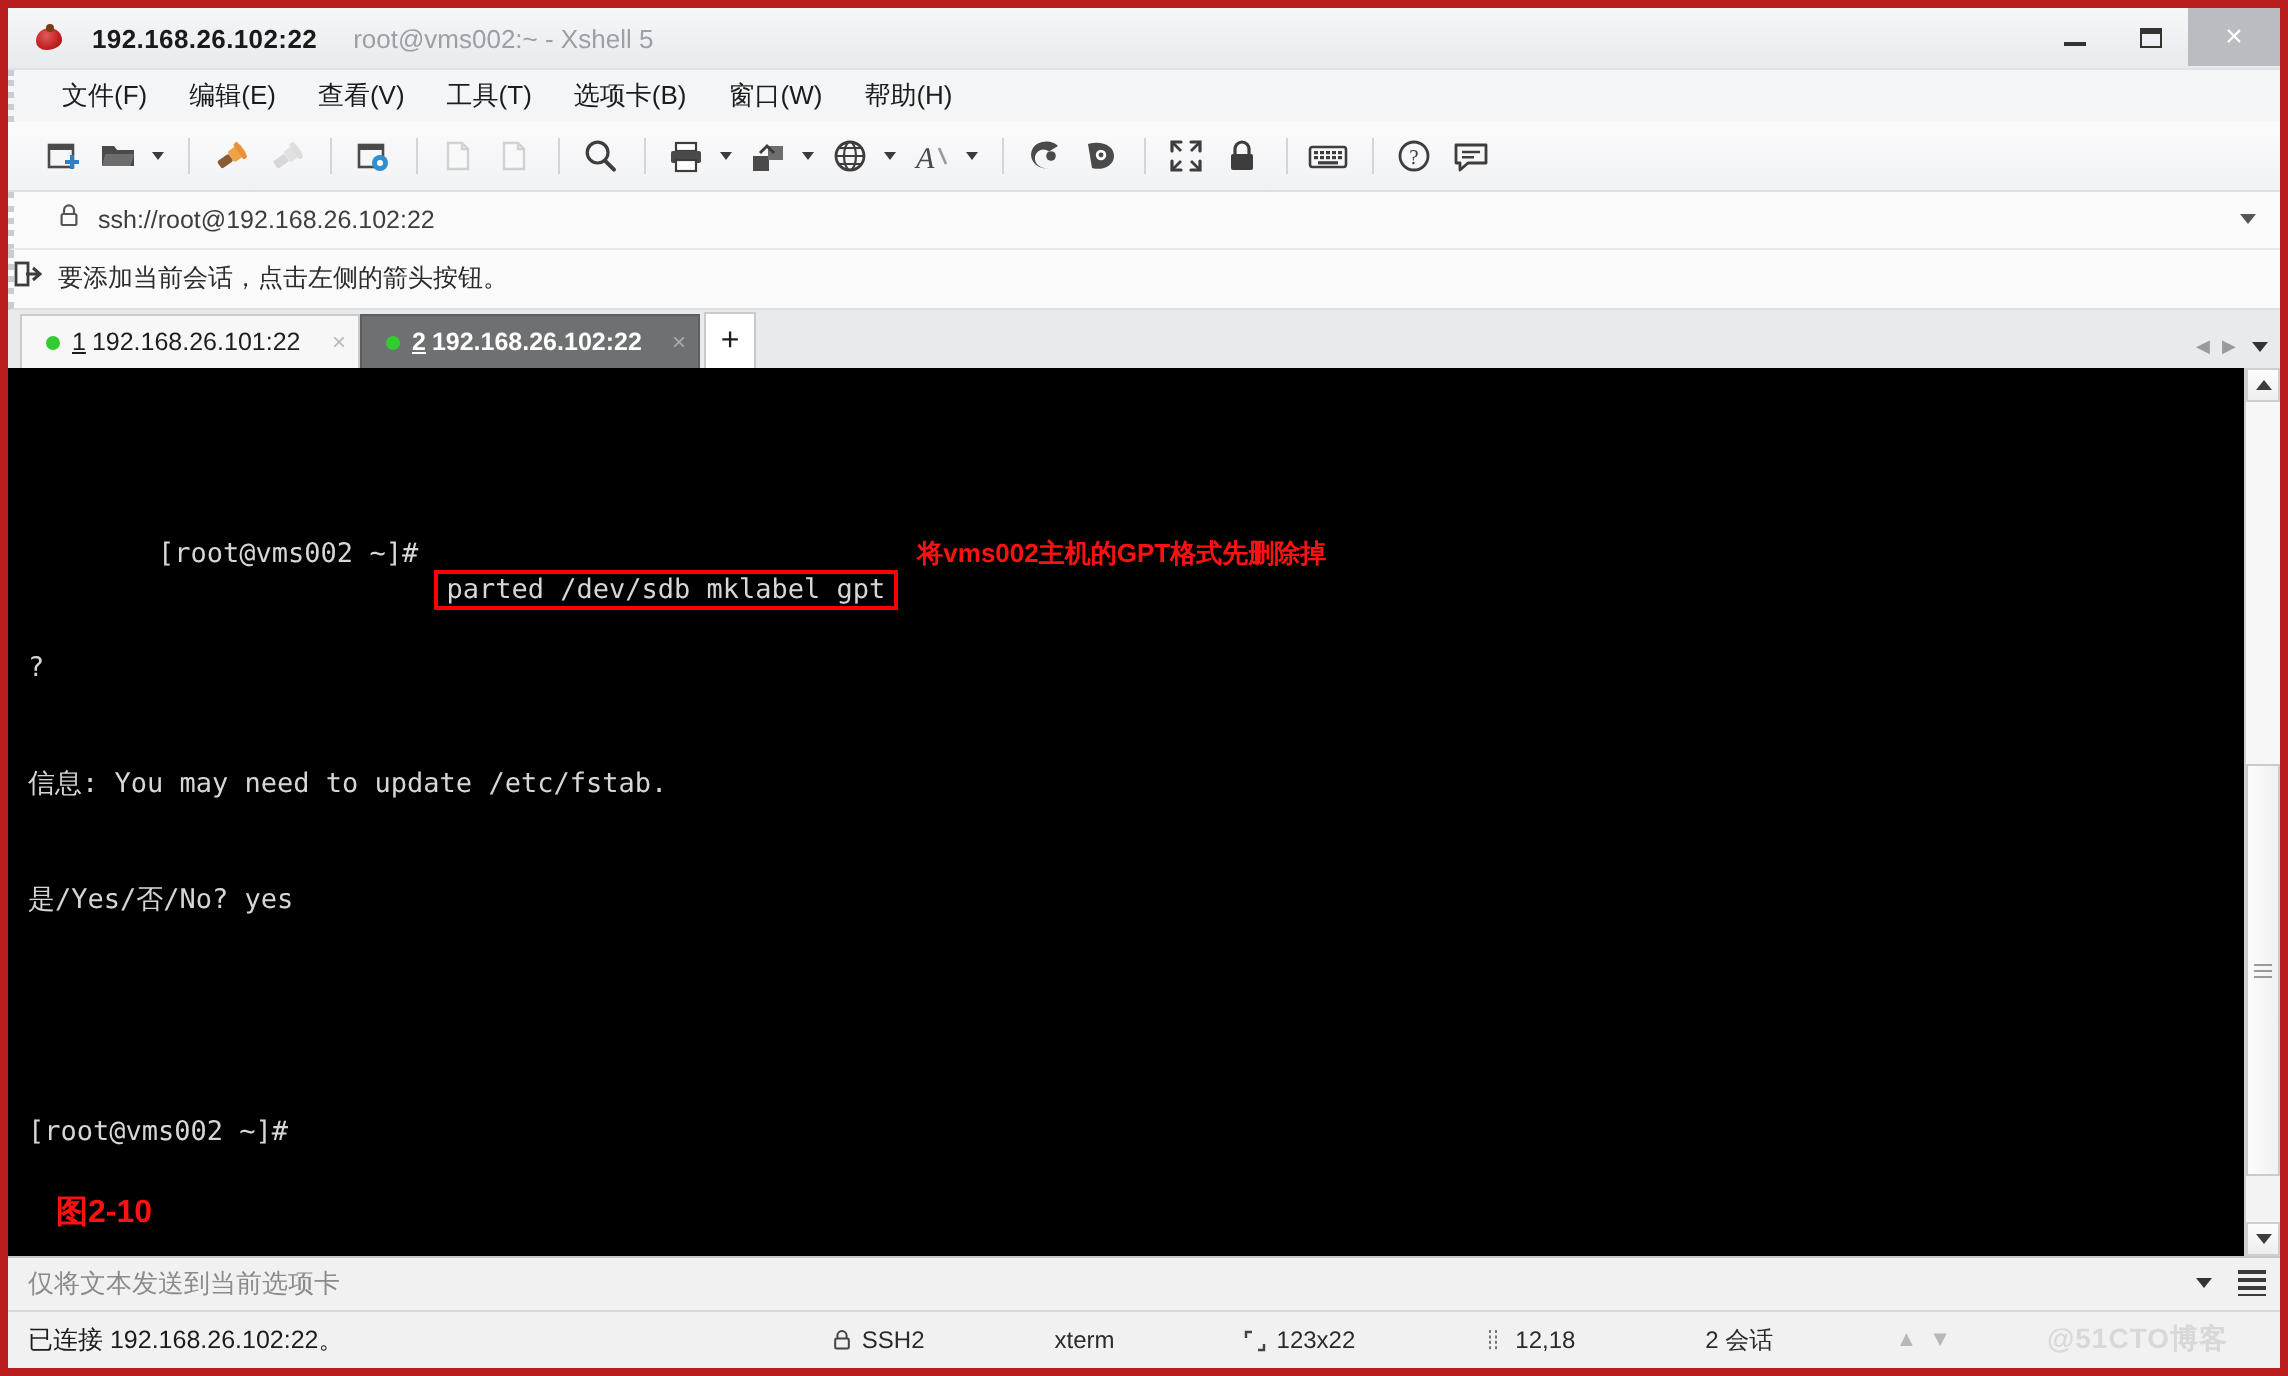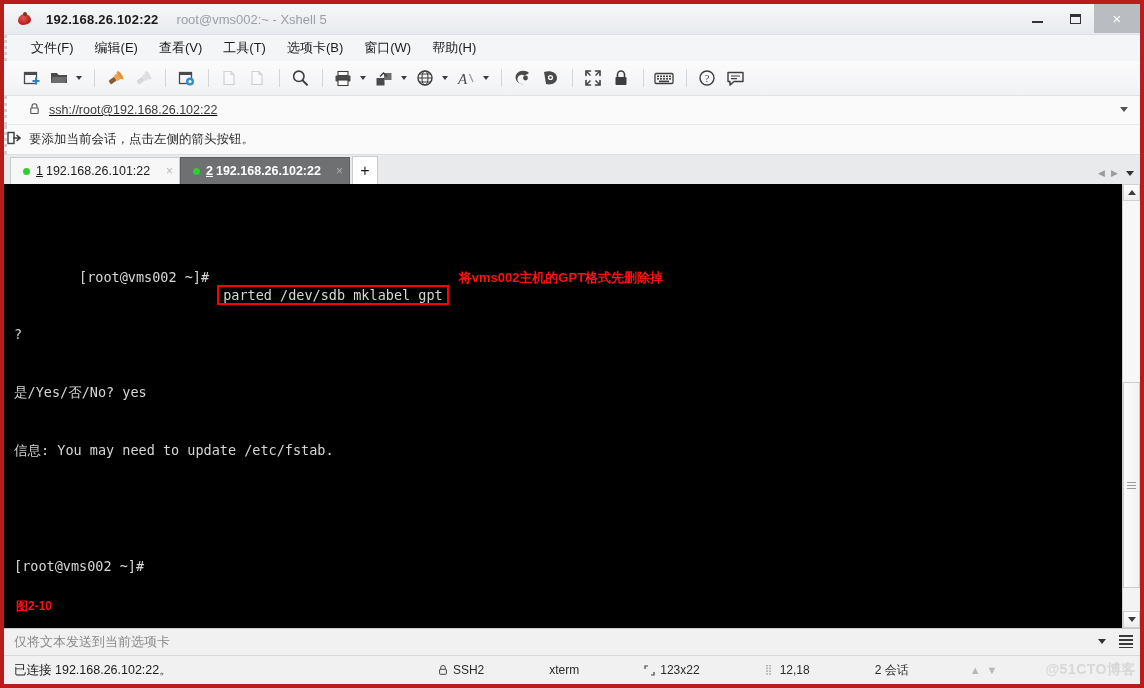--- a/index.html
+++ b/index.html
@@ -148,21 +148,20 @@
   .addrbar {
     height: 28px;
     background: #fafafb;
     display: flex;
     align-items: center;
     padding-left: 22px;
     flex: 0 0 auto;
     border-bottom: 1px solid #e6e8eb;
     border-left: 3px dotted #c8cdd3;
     position: relative;
-    text-decoration: underline;
   }
   .addr-text {
     font-size: 12.5px;
     color: #3d3d3d;
     margin-left: 9px;
   }
   .addr-caret {
     position:absolute; right: 12px; top: 11px;
     width:0;height:0;
     border-left:4px solid transparent;
@@ -295,24 +294,24 @@
     top: 18px;
   }
   .ann {
     color: #ff1111;
     font-family: "Liberation Sans", "DejaVu Sans", sans-serif;
     font-weight: bold;
     font-size: 13px;
   }
   .figlabel {
     position: absolute;
-    left: 12px; bottom: 12px;
+    left: 24px; bottom: 12px;
     color: #ff1111;
     font-weight: bold;
-    font-size: 12px;
+    font-size: 16px;
     font-family: "Liberation Sans","DejaVu Sans", sans-serif;
   }
 
   
   .vscroll {
     width: 17px;
     background: #f3f3f3;
     border-left: 1px solid #d0d0d0;
     position: relative;
     flex: 0 0 auto;
@@ -405,21 +404,21 @@
     align-items: center;
     height: 28px;
     white-space: nowrap;
   }
   .st-cell .ic { margin-right: 5px; display:flex; align-items:center; }
   .st-arrows { display:flex; align-items:center; padding: 0 6px; }
   .st-arrows .ar { color:#b8b8b8; font-size: 11px; margin: 0 3px; }
   .watermark {
     font-size: 14px;
     color: #d8d8d8;
-    padding-right: 4px;
+    padding-right: 26px;
     font-weight: bold;
     letter-spacing: 0.5px;
   }
 </style>
 </head>
 <body>
 
 <div class="window">
 
   <div class="titlebar">
@@ -684,22 +683,22 @@
   </div>
 
   <div class="termwrap">
     <div class="term">
 
       <div class="tline">
         <span class="prompt">[root@vms002 ~]# </span><span class="boxed">parted /dev/sdb mklabel gpt</span><span class="ann" style="margin-left:10px;">将vms002主机的GPT格式先删除掉</span>
       </div>
 
       <div class="tline"><span>?</span></div>
+      <div class="tline"><span>信息: You may need to update /etc/fstab.</span></div>
       <div class="tline"><span>是/Yes/否/No? yes</span></div>
-      <div class="tline"><span>信息: You may need to update /etc/fstab.</span></div>
       <div class="tline"><span></span></div>
       <div class="tline"><span>[root@vms002 ~]# </span></div>
 
       
 
       
 
       
 
       

